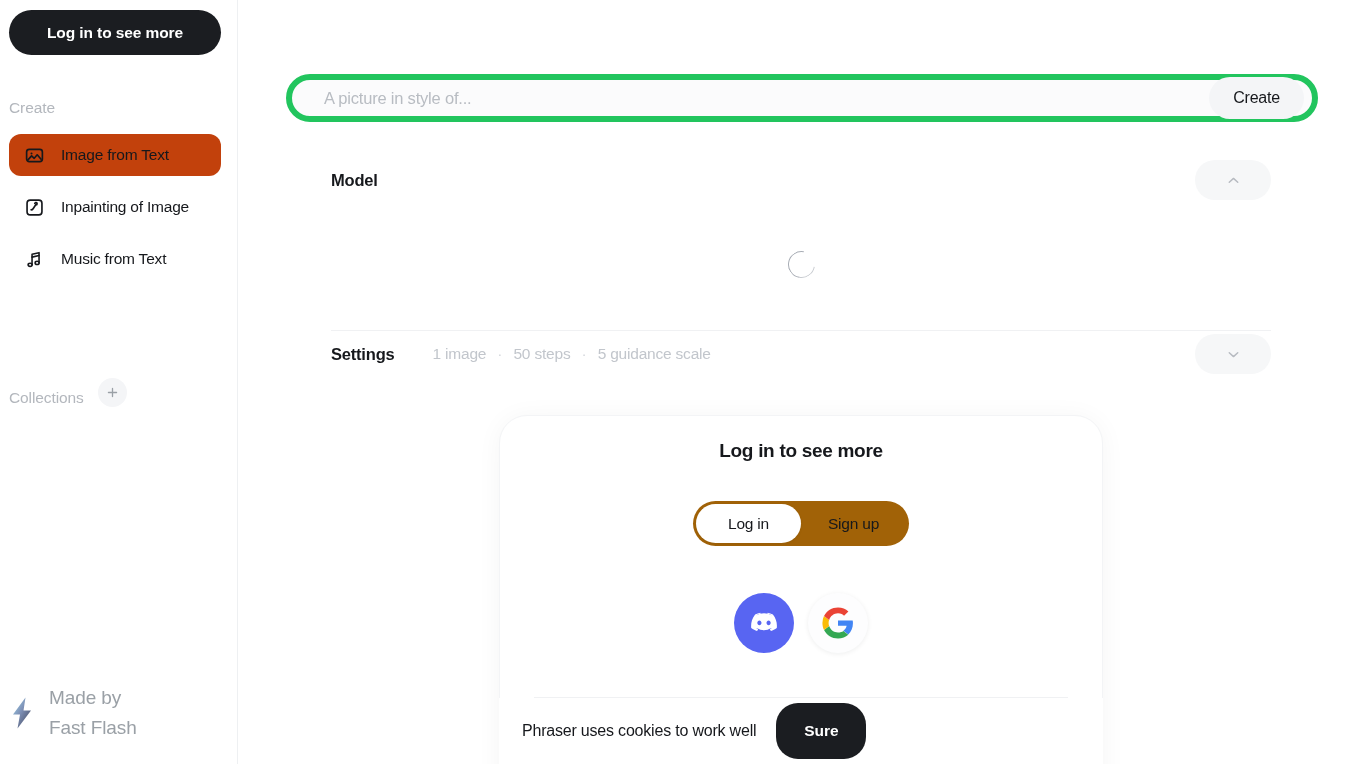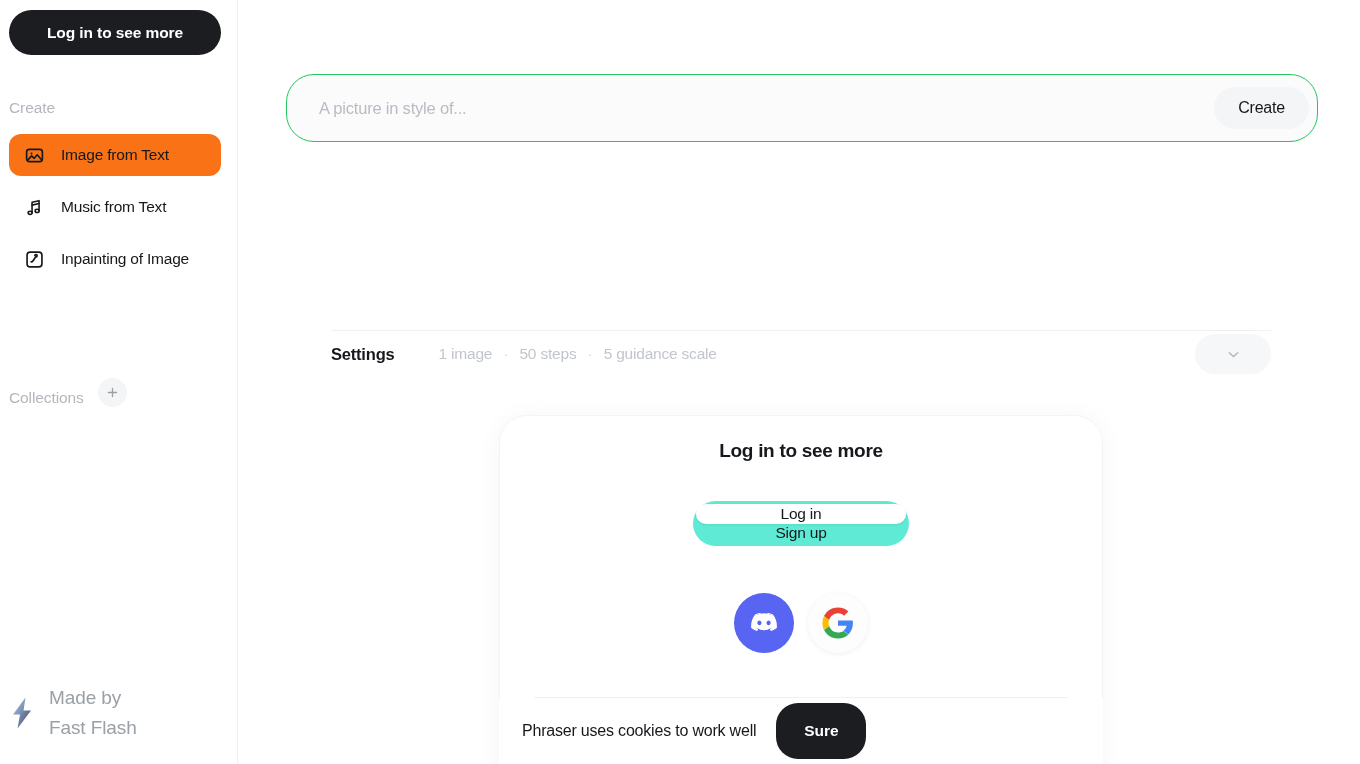--- a/index.html
+++ b/index.html
@@ -42,21 +42,21 @@
   }
   .add-btn svg { display:block; }
 
   .nav-list { position:absolute; left:9px; top:134px; width:212px; }
   .nav-item {
     display:flex; align-items:center; gap:16px;
     height:42px; padding:0 14px;
     border-radius:12px; margin-bottom:10px;
     cursor:pointer; text-decoration:none;
   }
-  .nav-item.active { background:#f97316; }
+  .nav-item.active { background:#c2410c; }
   .nav-ico { width:22px; height:22px; flex:none; color:#16181c; display:flex; align-items:center; justify-content:center; }
   .nav-ico svg { display:block; }
   .nav-label { font-size:15.5px; color:#16181c; letter-spacing:-0.2px; white-space:nowrap; }
 
   .fav-list { position:absolute; left:9px; top:420px; width:212px; }
 
   .made-by {
     position:absolute; left:9px; bottom:22px;
     display:flex; align-items:center; gap:14px;
     width:190px;
@@ -65,22 +65,22 @@
   .made-txt {
     font-size:19px; color:#9aa0a6; line-height:1.55;
     letter-spacing:-0.1px; max-width:105px;
   }
 
   
   .main { position:absolute; left:238px; top:0; width:1122px; height:764px; }
 
   .prompt-bar {
     position:absolute; left:48px; top:74px;
-    width:1032px; height:68px;
-    background:#fbfbfc; border:1px solid #22c55e;
+    width:1032px; height:48px;
+    background:#fbfbfc; border:6px solid #22c55e;
     border-radius:28px;
     display:flex; align-items:center;
     padding:0 8px 0 32px;
   }
   .prompt-input {
     flex:1; border:none; outline:none; background:transparent;
     font-family:"Liberation Sans", sans-serif;
     font-size:16.5px; color:#16181c; letter-spacing:-0.2px;
   }
   .prompt-input::placeholder { color:#b8bcc2; }
@@ -88,21 +88,21 @@
     height:42px; padding:0 24px;
     background:#f4f5f7; border:none; border-radius:21px;
     font-family:"Liberation Sans", sans-serif;
     font-size:16px; color:#16181c; cursor:pointer;
     letter-spacing:-0.2px;
   }
 
   .panel { position:absolute; left:93px; width:940px; }
   .panel-row { display:flex; align-items:center; justify-content:space-between; }
   .panel-title { font-size:16.5px; font-weight:700; color:#16181c; letter-spacing:-0.2px; }
-  .panel-meta { font-size:15.5px; color:#c2c6cc; letter-spacing:-0.2px; margin-left:9px; }
+  .panel-meta { font-size:15.5px; color:#c2c6cc; letter-spacing:-0.2px; margin-left:3px; }
   .panel-meta .dot { margin:0 7px; color:#d5d8dd; }
   .chev-btn {
     width:76px; height:40px; border-radius:20px;
     background:#f6f7f8; border:none; cursor:pointer;
     display:flex; align-items:center; justify-content:center;
     color:#b6bac0;
   }
   .chev-btn svg { display:block; }
 
   .model-panel { top:160px; }
@@ -125,22 +125,22 @@
     background:#fff; border:1px solid #f3f4f6;
     border-radius:28px;
     box-shadow:0 2px 26px rgba(20,22,26,0.045);
   }
   .modal-title {
     text-align:center; margin-top:24px;
     font-size:19px; color:#16181c; letter-spacing:-0.3px;
   }
   .segment {
     margin:39px auto 0; width:216px; height:45px;
-    background:#5eead4; border-radius:23px;
-    display:flex; padding:3px;flex-direction:column;
+    background:#a16207; border-radius:23px;
+    display:flex; padding:3px;
   }
   .seg-btn {
     flex:1; height:39px; border:none; background:transparent;
     border-radius:20px; cursor:pointer;
     font-family:"Liberation Sans", sans-serif;
     font-size:15.5px; color:#16181c; letter-spacing:-0.2px;
   }
   .seg-btn.active { background:#ffffff; box-shadow:0 1px 3px rgba(20,22,26,0.07); }
 
   .socials { display:flex; justify-content:center; gap:14px; margin-top:47px; }
@@ -191,39 +191,39 @@
           <rect x="3" y="5" width="18" height="14" rx="3"></rect>
           <path d="M4.5 17l4.2-4.6 3 2.8 3.4-4 4.4 5" stroke-linecap="round" stroke-linejoin="round"></path>
           <circle cx="8.6" cy="9.6" r="1.15" fill="currentColor" stroke="none"></circle>
         </svg>
       </span>
       <span class="nav-label">Image from Text</span>
     </a>
 
     <a class="nav-item">
       <span class="nav-ico">
+        <svg width="21" height="21" viewBox="0 0 24 24" fill="none" stroke="currentColor" stroke-width="1.9">
+          <rect x="3.5" y="3.5" width="17" height="17" rx="3.6"></rect>
+          <path d="M13.8 8.2l-3.4 5.2c-.5.8-1.4 1.3-2.3 1.3" stroke-linecap="round"></path>
+          <path d="M12.3 7.3c.6-.9 1.5-1.1 2.1-.7.6.4.7 1.3.1 2.2" stroke-linecap="round"></path>
+        </svg>
+      </span>
+      <span class="nav-label">Inpainting of Image</span>
+    </a>
+
+    <a class="nav-item">
+      <span class="nav-ico">
         <svg width="21" height="21" viewBox="0 0 24 24" fill="none" stroke="currentColor" stroke-width="1.8">
           <path d="M9.2 18V6.1l8-1.9v11.6" stroke-linecap="round" stroke-linejoin="round"></path>
           <ellipse cx="7" cy="18.1" rx="2.3" ry="1.85"></ellipse>
           <ellipse cx="15" cy="15.9" rx="2.3" ry="1.85"></ellipse>
           <path d="M9.2 9.3l8-1.9" stroke-linecap="round"></path>
         </svg>
       </span>
       <span class="nav-label">Music from Text</span>
-    </a>
-
-    <a class="nav-item">
-      <span class="nav-ico">
-        <svg width="21" height="21" viewBox="0 0 24 24" fill="none" stroke="currentColor" stroke-width="1.9">
-          <rect x="3.5" y="3.5" width="17" height="17" rx="3.6"></rect>
-          <path d="M13.8 8.2l-3.4 5.2c-.5.8-1.4 1.3-2.3 1.3" stroke-linecap="round"></path>
-          <path d="M12.3 7.3c.6-.9 1.5-1.1 2.1-.7.6.4.7 1.3.1 2.2" stroke-linecap="round"></path>
-        </svg>
-      </span>
-      <span class="nav-label">Inpainting of Image</span>
     </a>
 
   </nav>
 
   <div class="section-head sec-collections">
     <span>Collections</span>
     <button class="add-btn">
       <span>
         <svg width="15" height="15" viewBox="0 0 24 24" fill="none" stroke="currentColor" stroke-width="2.1" stroke-linecap="round">
           <path d="M12 5.5v13M5.5 12h13"></path>
@@ -250,20 +250,35 @@
   </div>
 </aside>
 
 <main class="main">
 
   <div class="prompt-bar">
     <input class="prompt-input" type="text" placeholder="A picture in style of..." style="">
     <button class="create-btn">Create</button>
   </div>
 
+  <section class="panel model-panel">
+    <div class="panel-row">
+      <span class="panel-title">Model</span>
+      <button class="chev-btn">
+        <span>
+          <svg width="17" height="17" viewBox="0 0 24 24" fill="none" stroke="currentColor" stroke-width="2" stroke-linecap="round" stroke-linejoin="round">
+            <path d="M6 14.5l6-5.5 6 5.5"></path>
+          </svg>
+        </span>
+      </button>
+    </div>
+    <div class="model-body">
+      <div class="spinner"></div>
+    </div>
+  </section>
 
   <div class="divider"></div>
 
   <section class="panel settings-panel">
     <div class="panel-row">
       <div class="settings-row">
         <span class="panel-title">Settings</span>
         <span class="panel-meta">
           <span>1 image</span>
           <span class="dot">·</span>

